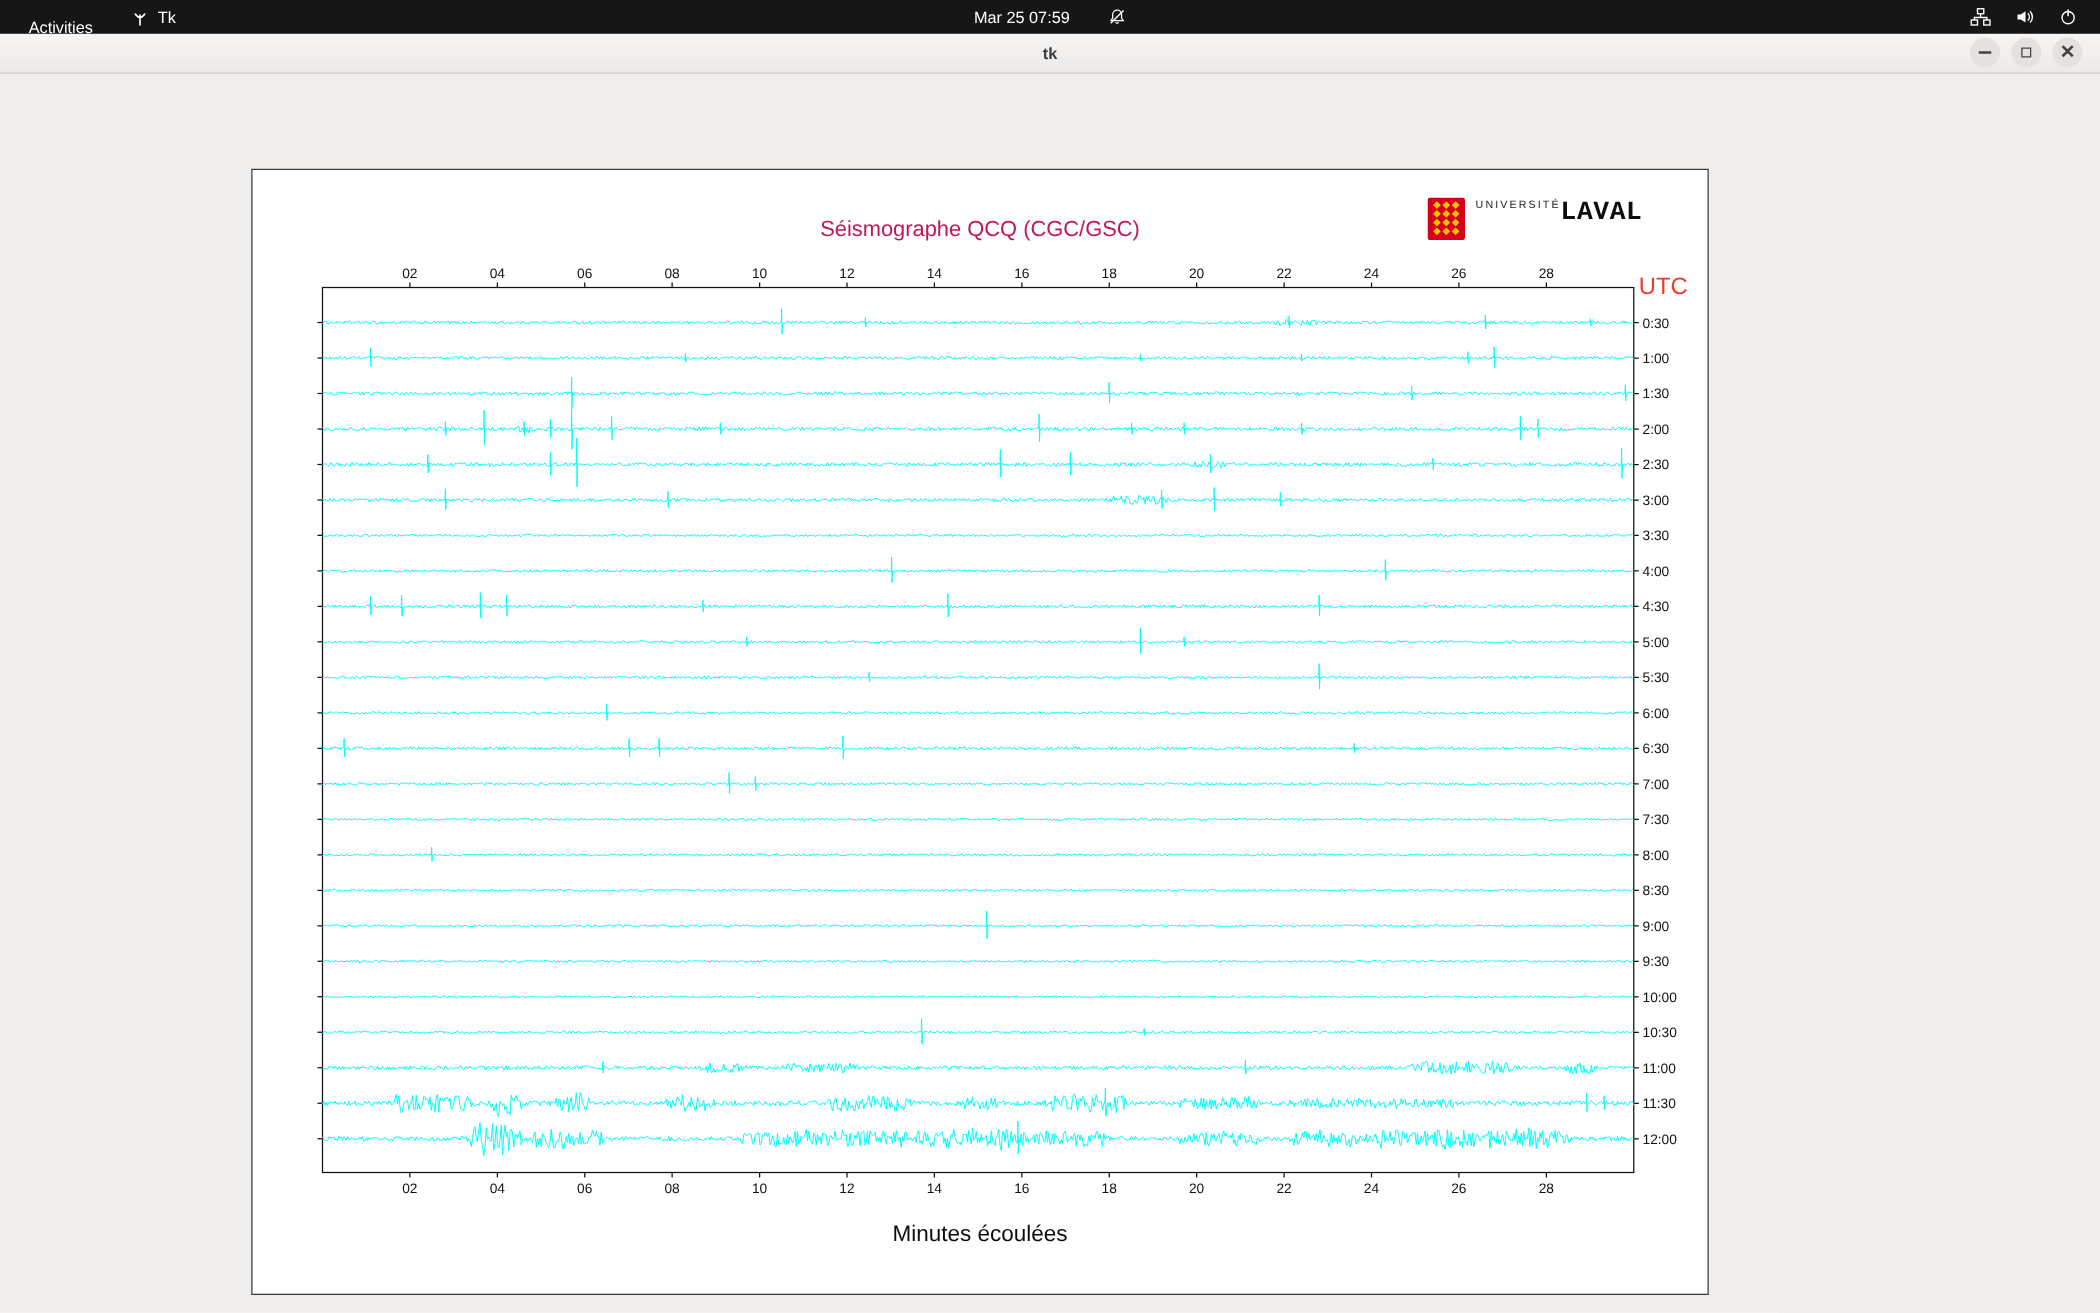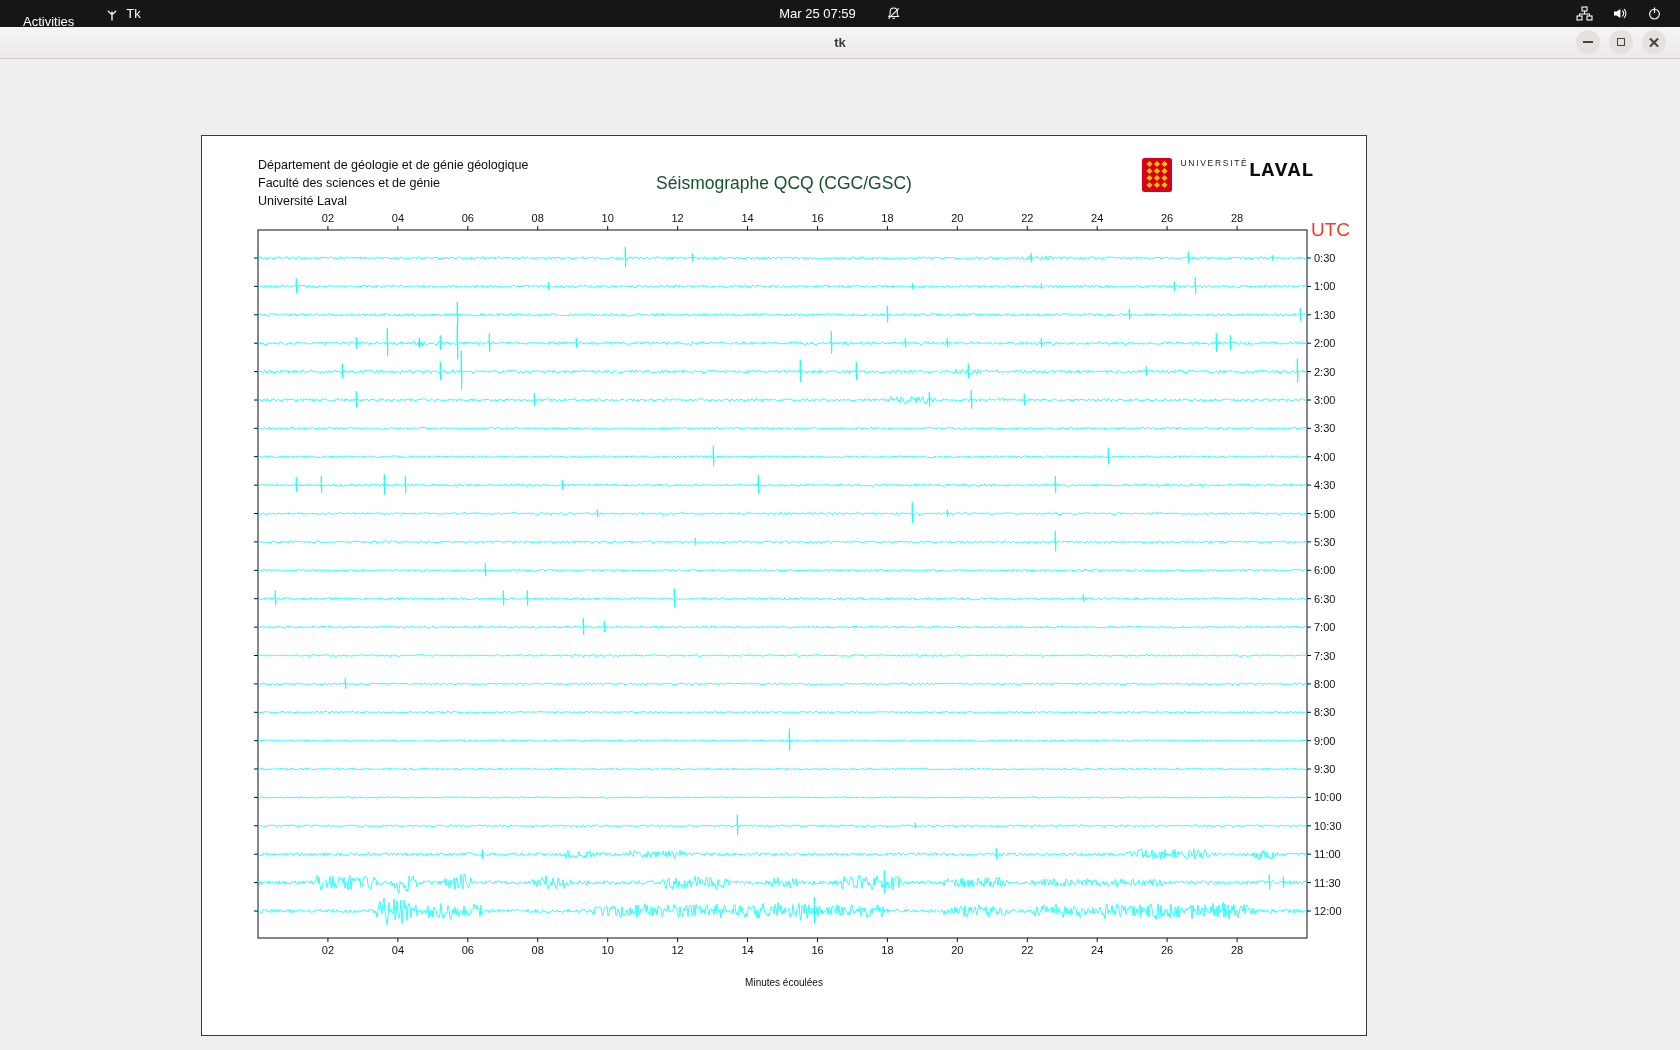--- a/index.html
+++ b/index.html
@@ -37,30 +37,30 @@
   .close-glyph{font-size:15px;line-height:1;color:#47423d;font-weight:700;transform:translateY(-0.5px);}
   
   .desktop{position:absolute;left:0;top:58px;right:0;bottom:0;background:#f1efed;}
   
   .panel{
     position:absolute;left:201px;top:77px;width:1166px;height:901px;
     background:#fff;border:1px solid #3a3a3a;box-sizing:border-box;
   }
   .hdr{position:absolute;left:56px;top:20px;font-size:12.5px;line-height:1.45;color:#0d0d0d;}
   .ctitle{position:absolute;left:0;width:100%;top:37px;text-align:center;
-    font-size:17.5px;color:#14532d;}
+    font-size:17.5px;color:#be185d;}
   .logo{position:absolute;right:52px;top:22px;display:flex;align-items:flex-start;gap:8px;}
   .logo-txt{display:flex;flex-direction:row;}
   .logo-l1{font-size:8.5px;letter-spacing:1.7px;color:#222;}
   .logo-l2{font-size:21px;font-weight:700;letter-spacing:.5px;color:#0d0d0d;line-height:1;margin-top:2px;font-family:Liberation Mono, monospace;}
   #plot{position:absolute;left:0;top:0;}
   #plot text{font-size:11px;fill:#111;font-family:"Liberation Sans",sans-serif;}
   .utc{position:absolute;left:1109px;top:83px;font-size:19px;color:var(--utc,#f2392c);}
   .xlabel{position:absolute;left:0;width:100%;top:841px;text-align:center;
-    font-size:10px;color:#0d0d0d;}
+    font-size:18px;color:#0d0d0d;}
 </style>
 </head>
 <body>
 
 <div class="topbar">
   <div class="activities">Activities</div>
   <div class="appgroup">
     <span class="tico">
       <svg width="14" height="14" viewBox="0 0 14 14">
         <path d="M7 13V5 M7 7C5.2 7 4.2 5.4 3.2 4.2 M7 7c1.8 0 2.8-1.6 3.8-2.8" stroke="#fff" stroke-width="1.3" fill="none" stroke-linecap="round"></path>
@@ -113,25 +113,20 @@
     </button>
     <button class="wbtn">
       <span class="close-glyph">✕</span>
     </button>
   </div>
 </div>
 
 <div class="desktop">
   <div class="panel">
 
-    <div class="hdr">
-      <div>Département de géologie et de génie géologique</div>
-      <div>Faculté des sciences et de génie</div>
-      <div>Université Laval</div>
-    </div>
 
     <div class="ctitle">Séismographe QCQ (CGC/GSC)</div>
 
     <div class="logo">
       <svg id="logo-shield" width="30" height="34" viewBox="0 0 30 34">
           <rect width="30" height="34" rx="2.5" fill="#d6001c"></rect>
           <path d="M7.5 2.9l3.1 3.1-3.1 3.1-3.1-3.1z" fill="#f3c300"></path>
           <path d="M15 2.9l3.1 3.1-3.1 3.1-3.1-3.1z" fill="#f3c300"></path>
           <path d="M22.5 2.9l3.1 3.1-3.1 3.1-3.1-3.1z" fill="#f3c300"></path>
           <path d="M7.5 9.9l3.1 3.1-3.1 3.1-3.1-3.1z" fill="#f3c300"></path>

